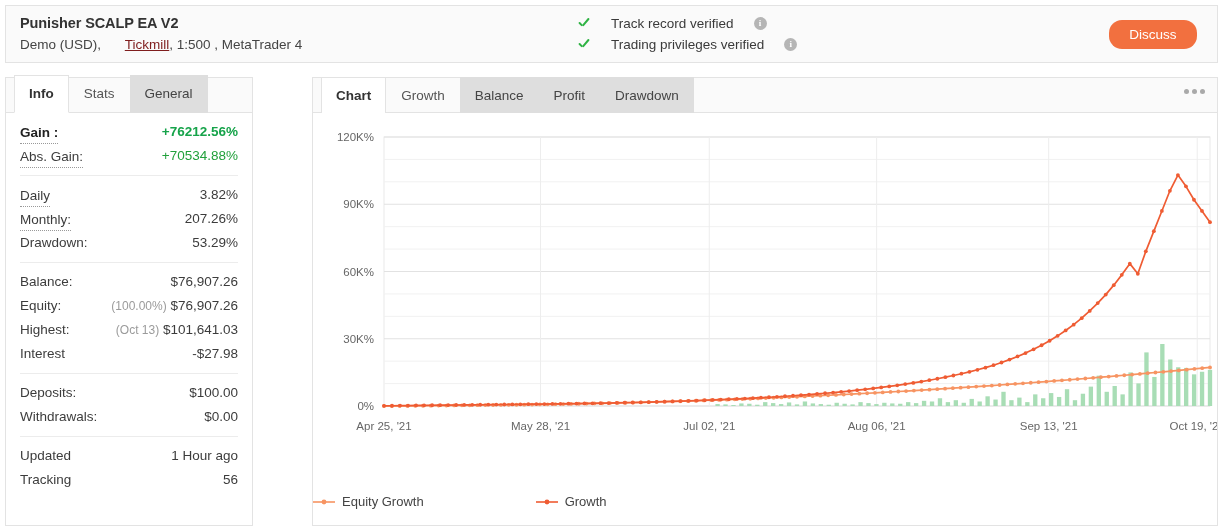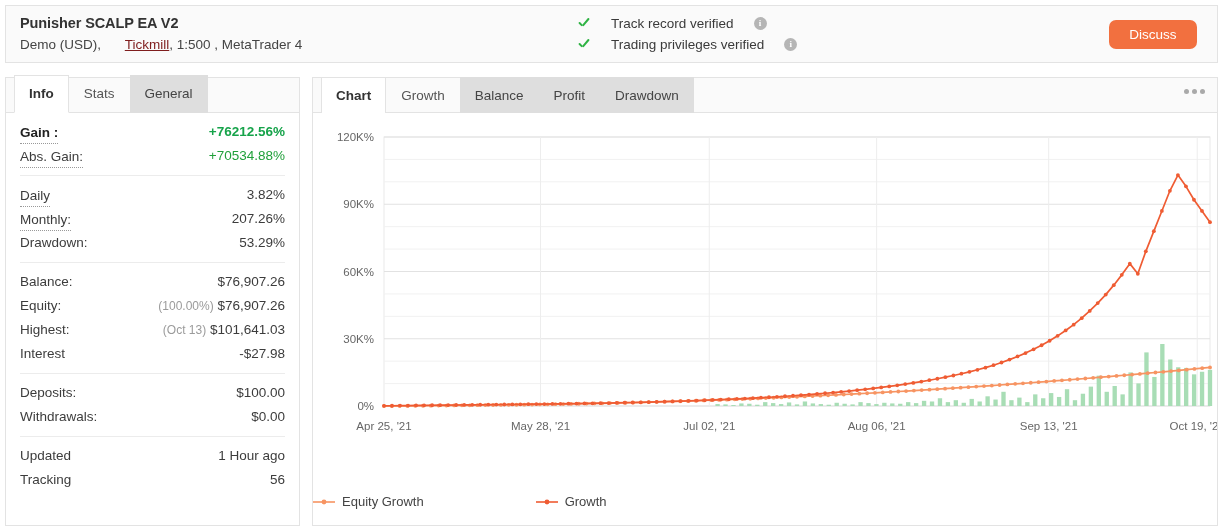--- a/index.html
+++ b/index.html
@@ -52,27 +52,27 @@
   }
   .info-dot {
     display: inline-block; width: 13px; height: 13px; border-radius: 50%;
     background: #b5b5b5; color: #fff; font-size: 9px; font-weight: bold;
     text-align: center; line-height: 13px; margin-left: 6px;
     font-family: "Liberation Serif", serif; cursor: pointer;
   }
   .hdr-right { width: 120px; text-align: center; padding-right: 8px; }
   .discuss-btn {
     display: inline-block; background: #f2703f; color: #fff;
-    font-size: 13.5px; padding: 7px 20px; border: none; border-radius: 7px;
+    font-size: 13.5px; padding: 7px 20px; border: none; border-radius: 13px;
     cursor: pointer; font-family: "Liberation Sans", sans-serif;
   }
 
   
   .left-panel {
-    position: absolute; left: 5px; top: 77px; width: 295px; height: 449px;
+    position: absolute; left: 5px; top: 77px; width: 248px; height: 449px;
     background: #fff;
   }
   .tabbar {
     height: 36px; background: #fafafa; border: 1px solid #e3e3e3;
     border-bottom: 1px solid #e3e3e3; display: flex; align-items: flex-end;
     padding-left: 8px;
   }
   .tab {
     font-size: 13.5px; color: #555; padding: 8px 14px 8px 14px;
     line-height: 20px; cursor: pointer; position: relative; top: 1px;

